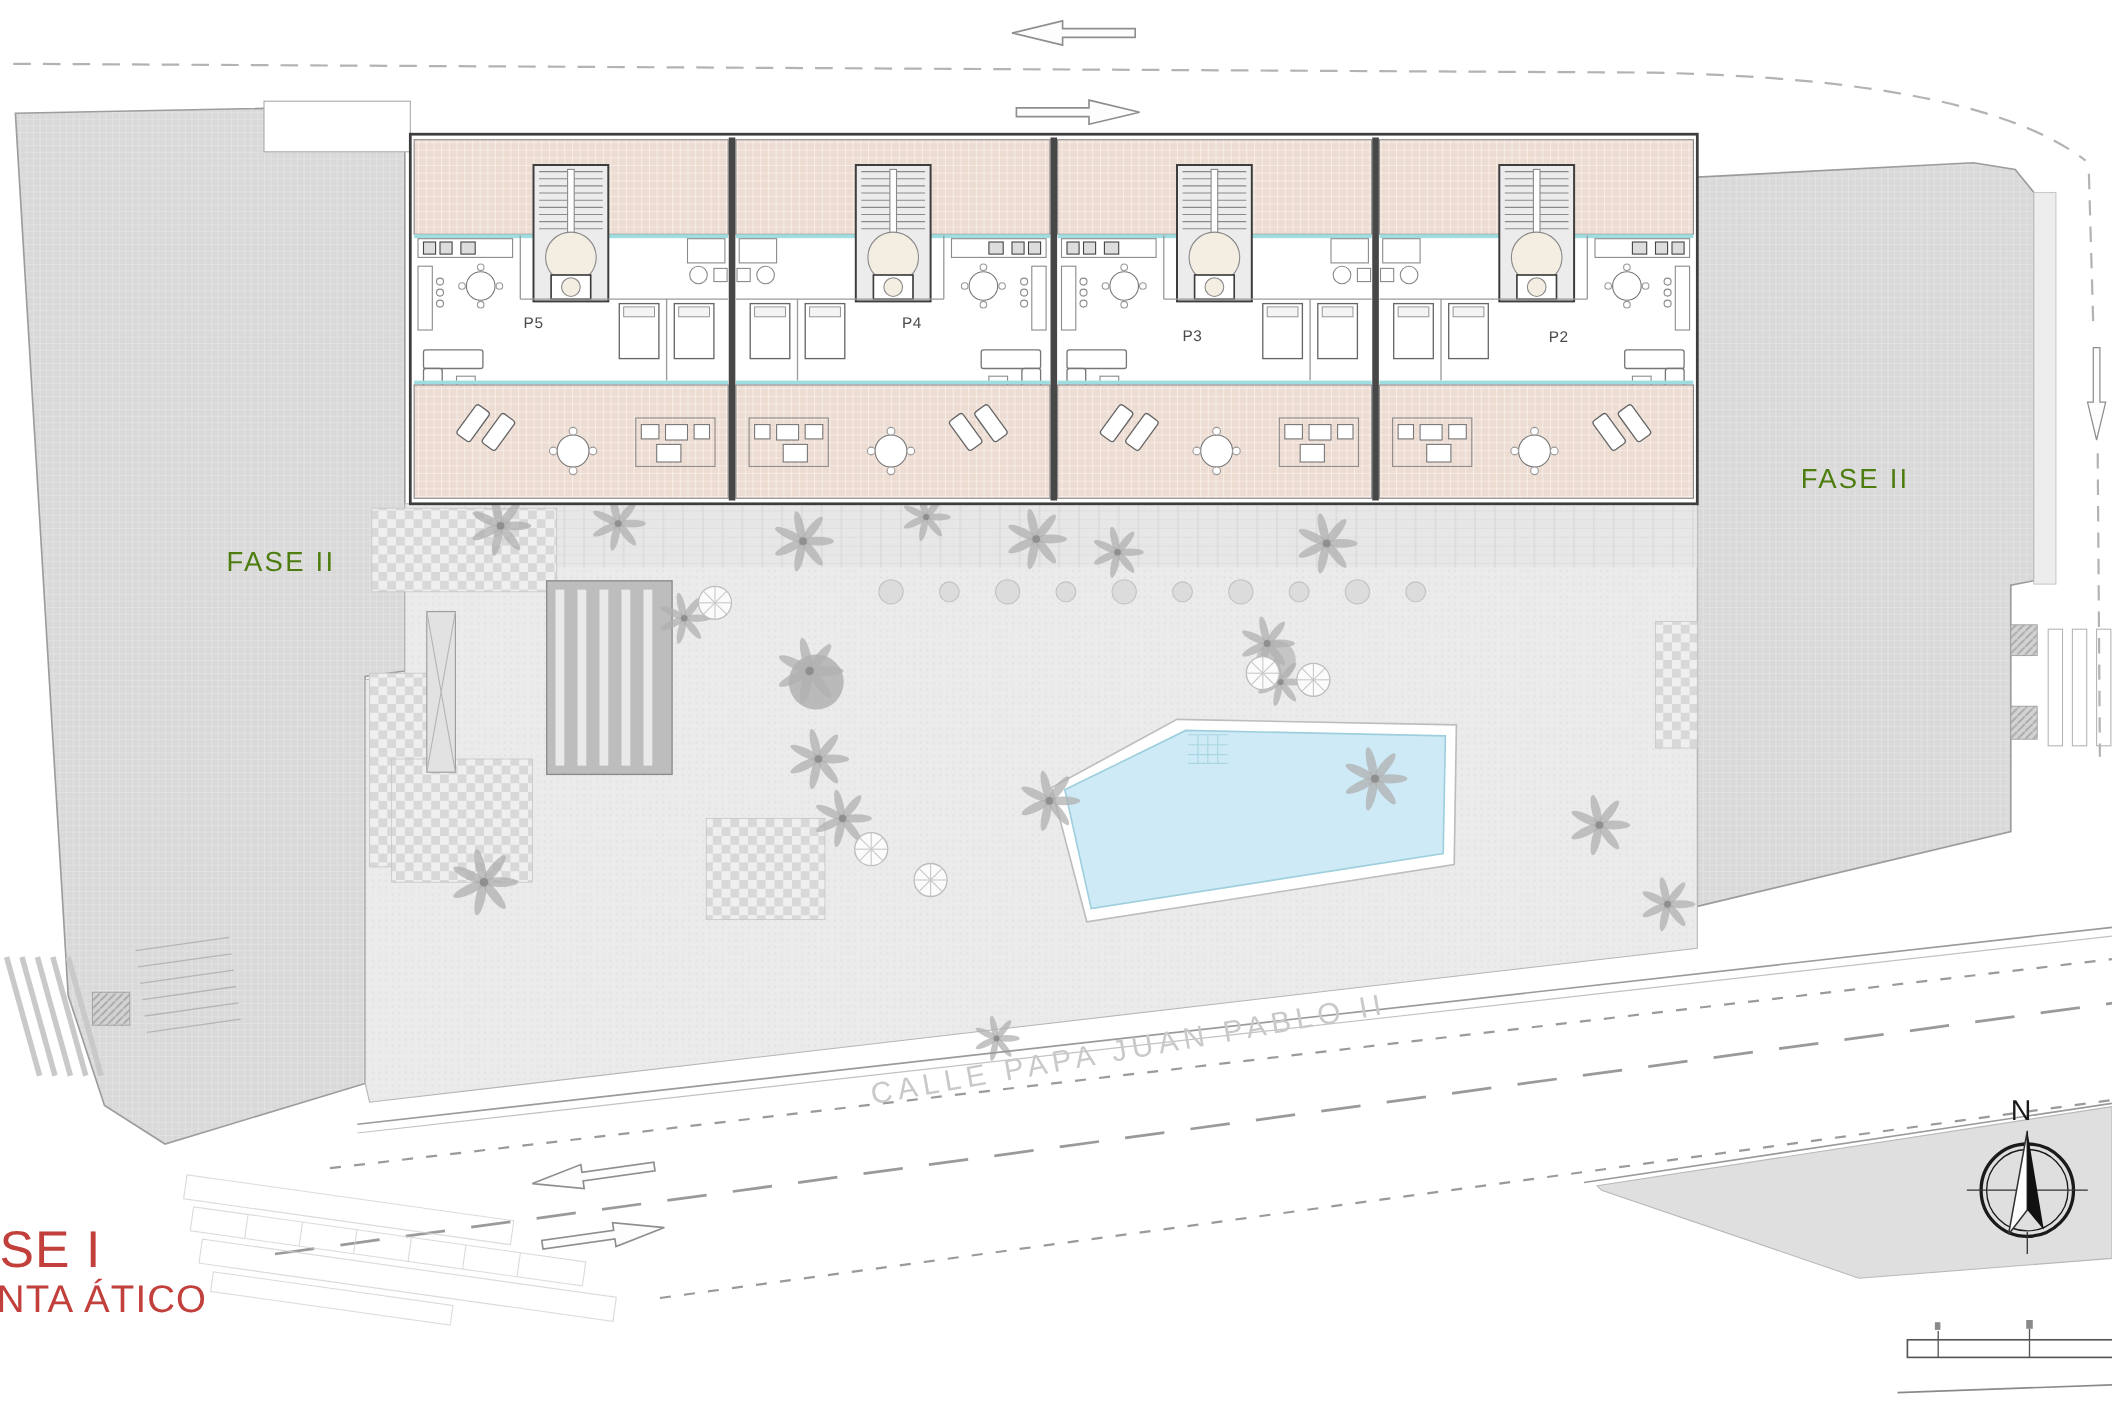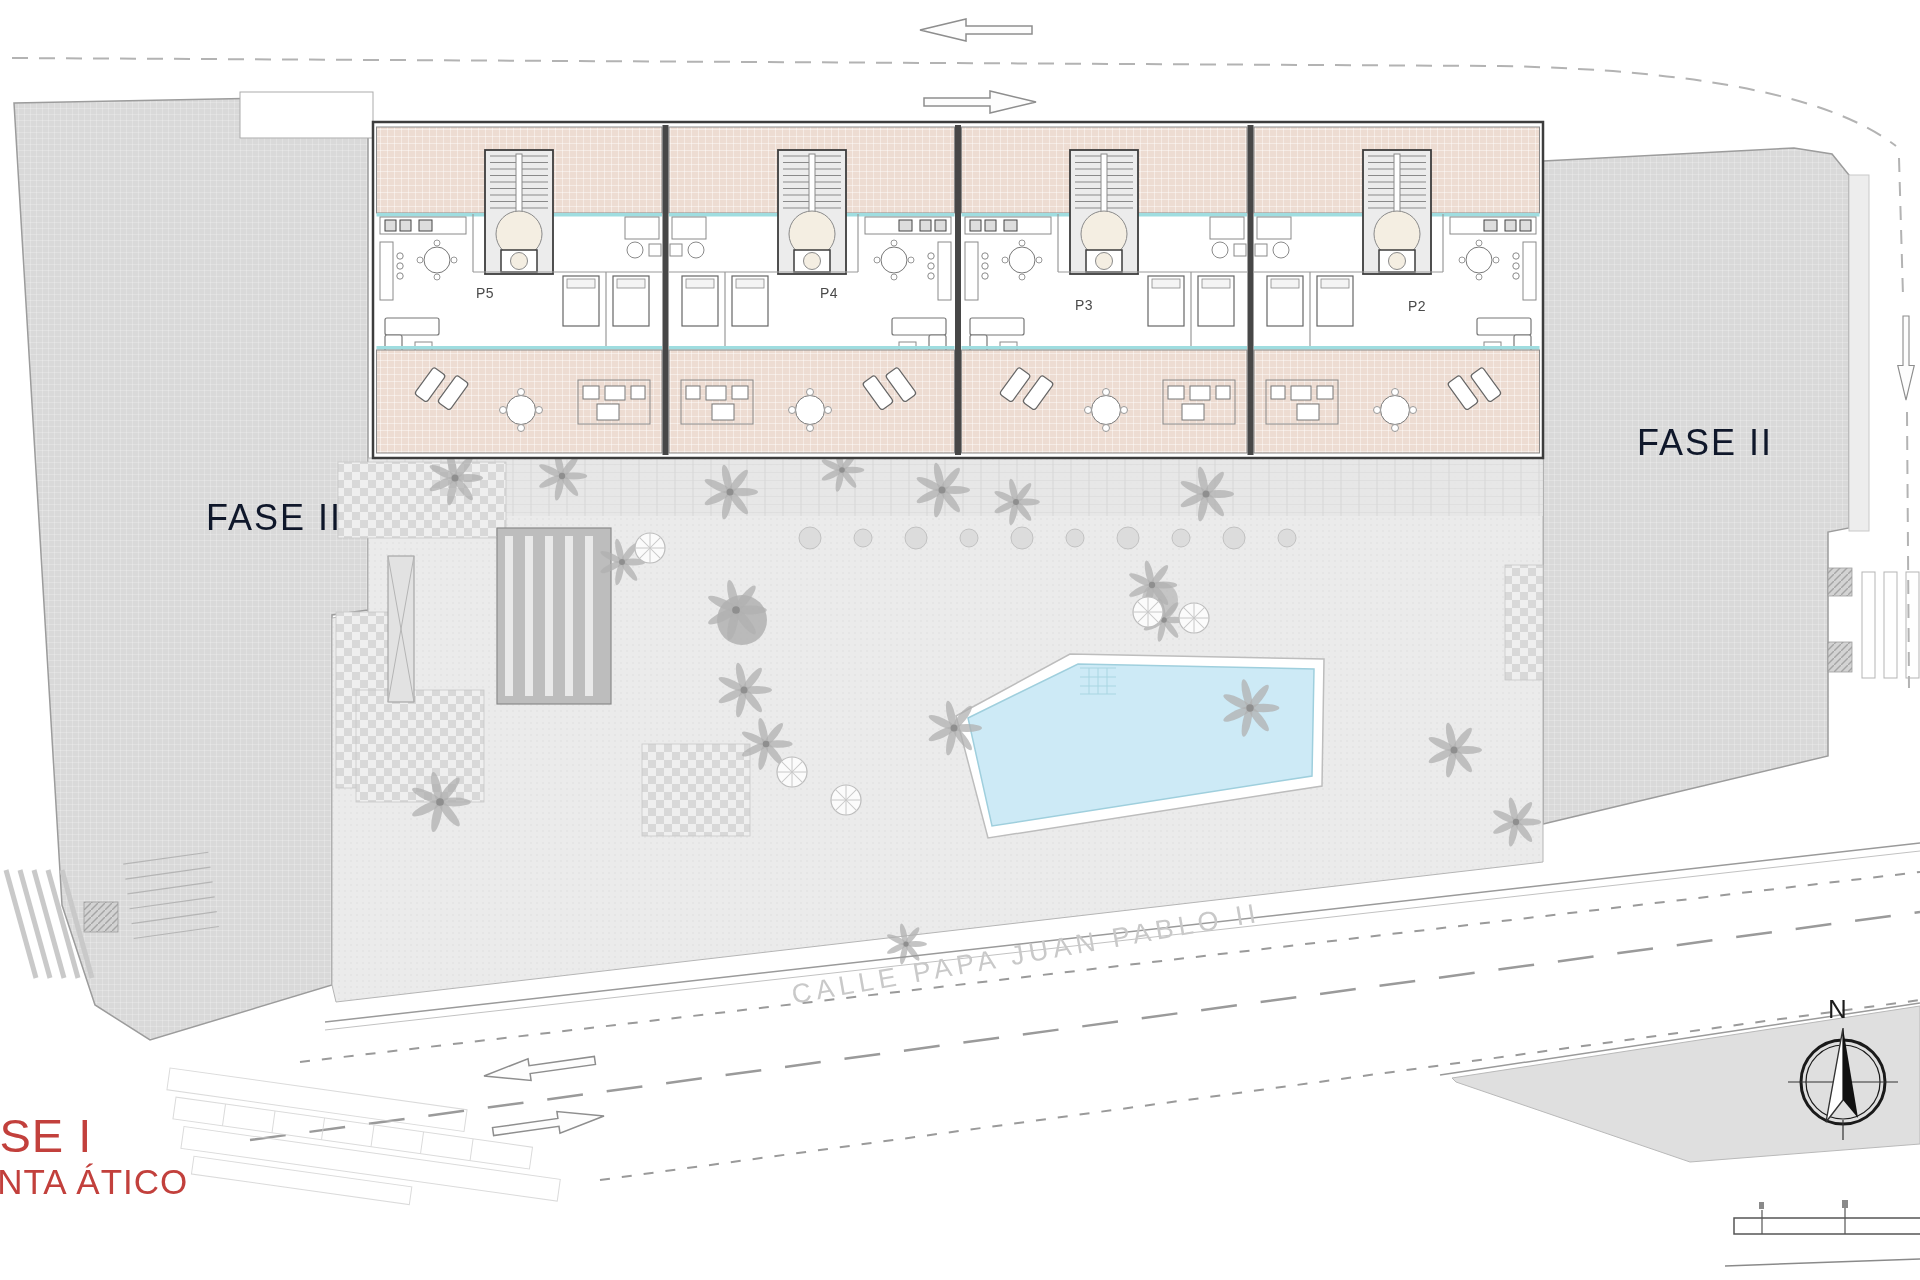--- a/index.html
+++ b/index.html
@@ -1,20 +1,20 @@
 <!DOCTYPE html>
 <html><head>
 <meta charset="utf-8">
 <style>
   html,body{margin:0;padding:0;background:#ffffff;}
   .stage{position:relative;width:1920px;height:1280px;background:#fff;overflow:hidden;
          font-family:"Liberation Sans",sans-serif;}
   svg.base{position:absolute;left:0;top:0;}
   .lbl{position:absolute;white-space:nowrap;}
-  .fase2{font-size:36px;letter-spacing:2px;color:#0f172a;}
+  .fase2{font-size:25px;letter-spacing:2px;color:#4d7c0f;}
   .fase2-left{left:206px;top:497px;}
   .fase2-right{left:1637px;top:422px;}
   .street-name{left:792px;top:980px;font-size:27px;letter-spacing:5px;color:#c9c9c9;
                transform:rotate(-10deg);transform-origin:left center;}
   .plabel{font-size:14px;color:#4a4a4a;letter-spacing:0.5px;}
   .north{left:1828px;top:994px;font-size:26px;color:#1c1c1c;}
   .red-title{color:#c2403c;}
   .phase-title{left:-60px;top:1108px;font-size:47px;letter-spacing:1px;}
   .plan-title{left:-72px;top:1162px;font-size:35px;letter-spacing:1px;}
 </style>

